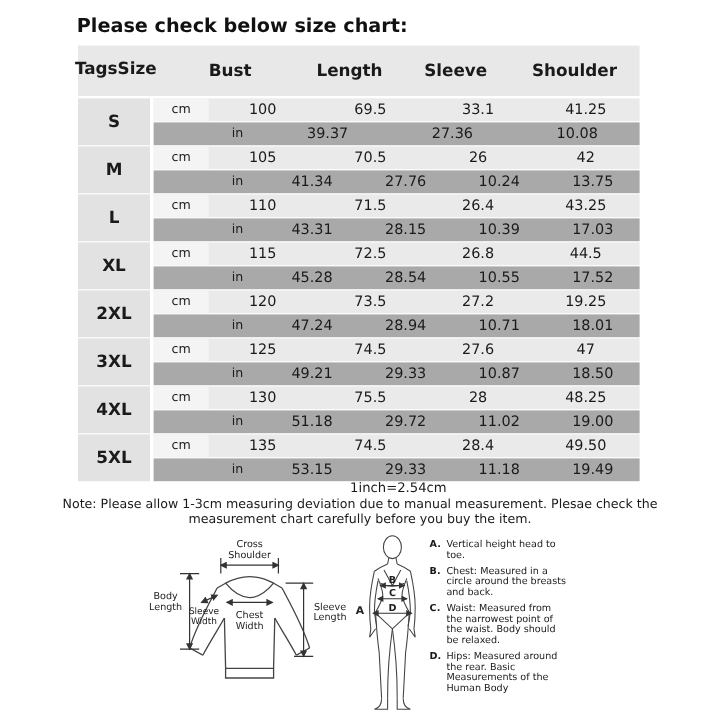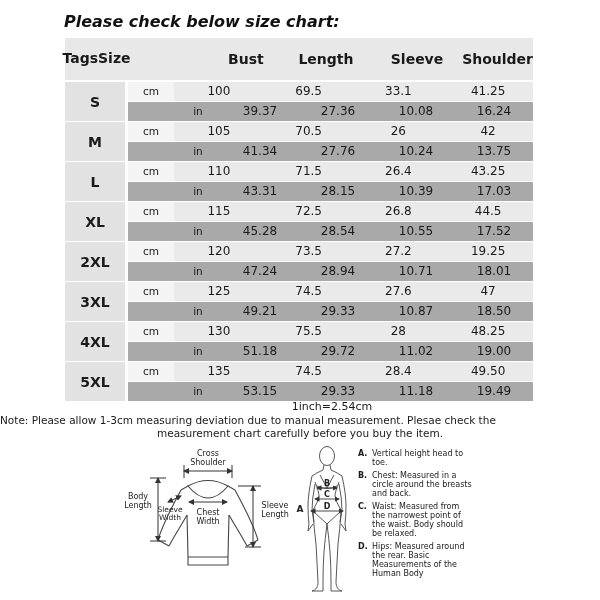--- a/index.html
+++ b/index.html
@@ -1,40 +1,40 @@
 <!DOCTYPE html>
 <html><head>
 <meta charset="utf-8">
 <style>
   html,body{margin:0;padding:0;background:#fff;}
   .page{position:relative;width:600px;height:600px;background:#ffffff;overflow:hidden;
         font-family:"DejaVu Sans","Liberation Sans",sans-serif;color:#1a1a1a;}
-  .title{position:absolute;left:64px;top:12px;font-size:16px;font-weight:bold;color:#111;font-style:italic;}
+  .title{position:absolute;left:64px;top:12px;font-size:16px;font-weight:bold;color:#111;}
 
   
   .size-table{position:absolute;left:65px;top:38px;width:468px;}
   .thead{display:flex;align-items:center;background:#e8e8e8;height:42px;
          font-weight:bold;font-size:14px;margin-bottom:2px;}
   .th-size{width:63px;text-align:center;line-height:1.25;display:flex;flex-direction:row;justify-content:center;}
   .th-unit{width:46px;}
-  .th-col{flex:1;text-align:right;}
+  .th-col{flex:1;text-align:left;}
   .size-group{display:flex;margin-bottom:1px;}
   .size-cell{width:60px;margin-right:3px;background:#e2e2e2;display:flex;align-items:center;
              justify-content:center;font-weight:bold;font-size:14px;}
   .sub-rows{flex:1;display:flex;flex-direction:column;}
   .sub-row{display:flex;height:19px;line-height:19px;font-size:12px;}
   .sub-row.cm{background:#eaeaea;margin-bottom:1px;}
   .sub-row.cm .unit-cell{background:#f4f4f4;}
   .sub-row.in{background:#a9a9a9;padding-left:47px;}
   .unit-cell{width:46px;text-align:center;font-size:10.5px;line-height:19px;}
   .val-cell{flex:1;text-align:center;}
 
   
   .conv-line{position:absolute;top:400px;left:0;width:600px;text-align:center;font-size:11px;padding-left:32px;}
-  .note-line1{position:absolute;top:414px;left:0;width:600px;text-align:left;font-size:10.5px;}
+  .note-line1{position:absolute;top:414px;left:0;width:600px;text-align:center;font-size:10.5px;}
   .note-line2{position:absolute;top:427px;left:0;width:600px;text-align:center;font-size:10.5px;}
 
   
   .garment-svg{position:absolute;left:118px;top:444px;}
   .body-svg{position:absolute;left:296px;top:444px;}
   .legend{position:absolute;left:358px;top:449px;width:114px;font-size:8px;line-height:9px;}
   .legend-item{display:flex;margin-bottom:4px;}
   .legend-key{font-weight:bold;width:14px;flex:none;}
   .legend-text{flex:1;}
   svg text{font-family:"DejaVu Sans","Liberation Sans",sans-serif;fill:#222;}
@@ -67,21 +67,20 @@
               <div class="val-cell">100</div>
               <div class="val-cell">69.5</div>
               <div class="val-cell">33.1</div>
               <div class="val-cell">41.25</div>
             </div>
             <div class="sub-row in">
               <div class="unit-cell">in</div>
               <div class="val-cell">39.37</div>
               <div class="val-cell">27.36</div>
               <div class="val-cell">10.08</div>
-              <div class="val-cell">16.24</div>
             </div>
           </div>
         </div>
         <div class="size-group">
           <div class="size-cell">M</div>
           <div class="sub-rows">
             <div class="sub-row cm">
               <div class="unit-cell">cm</div>
               <div class="val-cell">105</div>
               <div class="val-cell">70.5</div>

